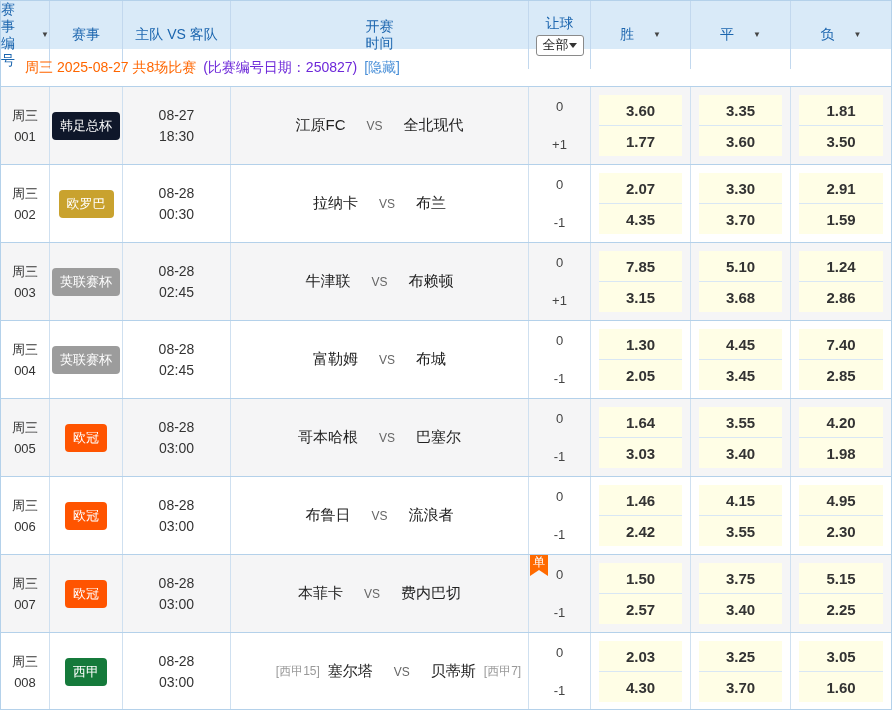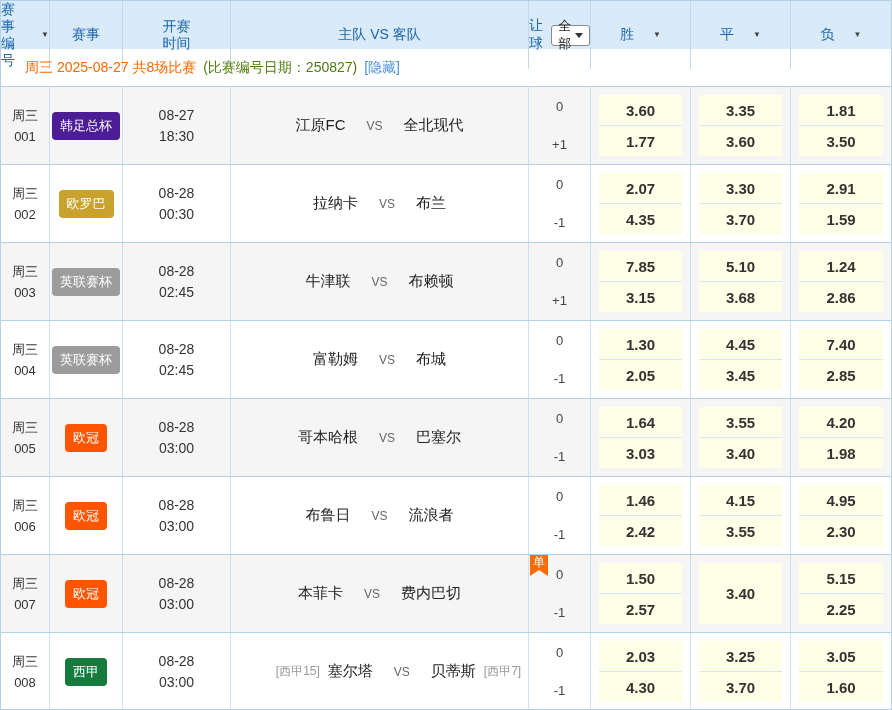--- a/index.html
+++ b/index.html
@@ -8,28 +8,28 @@
 
   
   .grid8 { display: grid; grid-template-columns: 49px 73px 108px 298px 62px 100px 100px 1fr; }
 
   
   .thead { height: 48px; background: #d9eaf8; color: #1b65ae; font-size: 14px; }
   .th { display: flex; align-items: center; justify-content: center; gap: 19px; border-right: 1px solid #c2d8ee; }
   .th:last-child { border-right: none; }
   .two-line { display: flex; flex-direction: column; align-items: center; line-height: 17px; }
   .sort-arrow { font-size: 8px; color: #444; line-height: 1; }
-  .th-handicap { flex-direction: row; gap: 2px; padding: 3px 0; }
+  .th-handicap { flex-direction: column; gap: 2px; padding: 3px 0; }
   .select-box { background: #fff; border: 1px solid #8a8a8a; border-radius: 3px; padding: 1px 6px; font-size: 13px; color: #222; display: flex; align-items: center; gap: 0; cursor: pointer; height: 21px; }
   .select-tri { width: 0; height: 0; border-left: 4px solid transparent; border-right: 4px solid transparent; border-top: 5px solid #333; }
 
   
   .datebar { height: 37px; display: flex; align-items: center; gap: 7px; padding: 0 24px; background: #fff; font-size: 14px; }
   .d-orange { color: #ff6600; }
-  .d-note { color: #4d7c0f; }
+  .d-note { color: #6d28d9; }
   .d-hide { color: #4a90d8; cursor: pointer; text-decoration: none; }
 
   
   .row { height: 78px; border-top: 1px solid #b4d1ea; background: #fff; }
   .row.alt { background: #f5f5f6; }
   .cell { border-right: 1px solid #cfe0f0; display: flex; align-items: center; justify-content: center; }
   .cell:last-child { border-right: none; }
   .stack { flex-direction: column; line-height: 21px; font-size: 13px; color: #333; }
   .time-cell { font-size: 14px; }
   .badge { color: #fff; font-size: 13px; padding: 5px 8px; border-radius: 4px; white-space: nowrap; }
@@ -59,27 +59,27 @@
       <span class="two-line">
         <span>赛事</span>
         <span>编号</span>
       </span>
       <span class="sort-arrow">▼</span>
     </div>
     <div class="th">
       <span>赛事</span>
     </div>
     <div class="th">
+      <span>主队 VS 客队</span>
+    </div>
+    <div class="th">
       <span class="two-line">
         <span>开赛</span>
         <span>时间</span>
       </span>
-    </div>
-    <div class="th">
-      <span>主队 VS 客队</span>
     </div>
     <div class="th th-handicap">
       <span>让球</span>
       <span class="select-box">
         <span>全部</span>
         <span class="select-tri"></span>
       </span>
     </div>
     <div class="th">
       <span>胜</span>
@@ -100,21 +100,21 @@
     <span class="d-note">(比赛编号日期：250827)</span>
     <a class="d-hide">[隐藏]</a>
   </div>
 
   <div class="row grid8 alt">
     <div class="cell stack">
       <div>周三</div>
       <div>001</div>
     </div>
     <div class="cell">
-      <span class="badge" style="background-color: #4c1d95;">韩足总杯</span>
+      <span class="badge" style="background-color: #0f172a;">韩足总杯</span>
     </div>
     <div class="cell stack time-cell">
       <div>08-27</div>
       <div>18:30</div>
     </div>
     <div class="cell">
 
       <span class="team">江原FC</span>
       <span class="vs">VS</span>
       <span class="team">全北现代</span>
@@ -345,20 +345,21 @@
     <div class="cell hc-col">
       <span class="ribbon">单</span>
       <div class="hc-val">0</div>
       <div class="hc-val">-1</div>
     </div>
     <div class="cell odds-col">
       <div class="odd-val">1.50</div>
       <div class="odd-val">2.57</div>
     </div>
     <div class="cell odds-col">
+      <div class="odd-val">3.75</div>
       <div class="odd-val">3.40</div>
     </div>
     <div class="cell odds-col">
       <div class="odd-val">5.15</div>
       <div class="odd-val">2.25</div>
     </div>
   </div>
 
   <div class="row grid8">
     <div class="cell stack">

